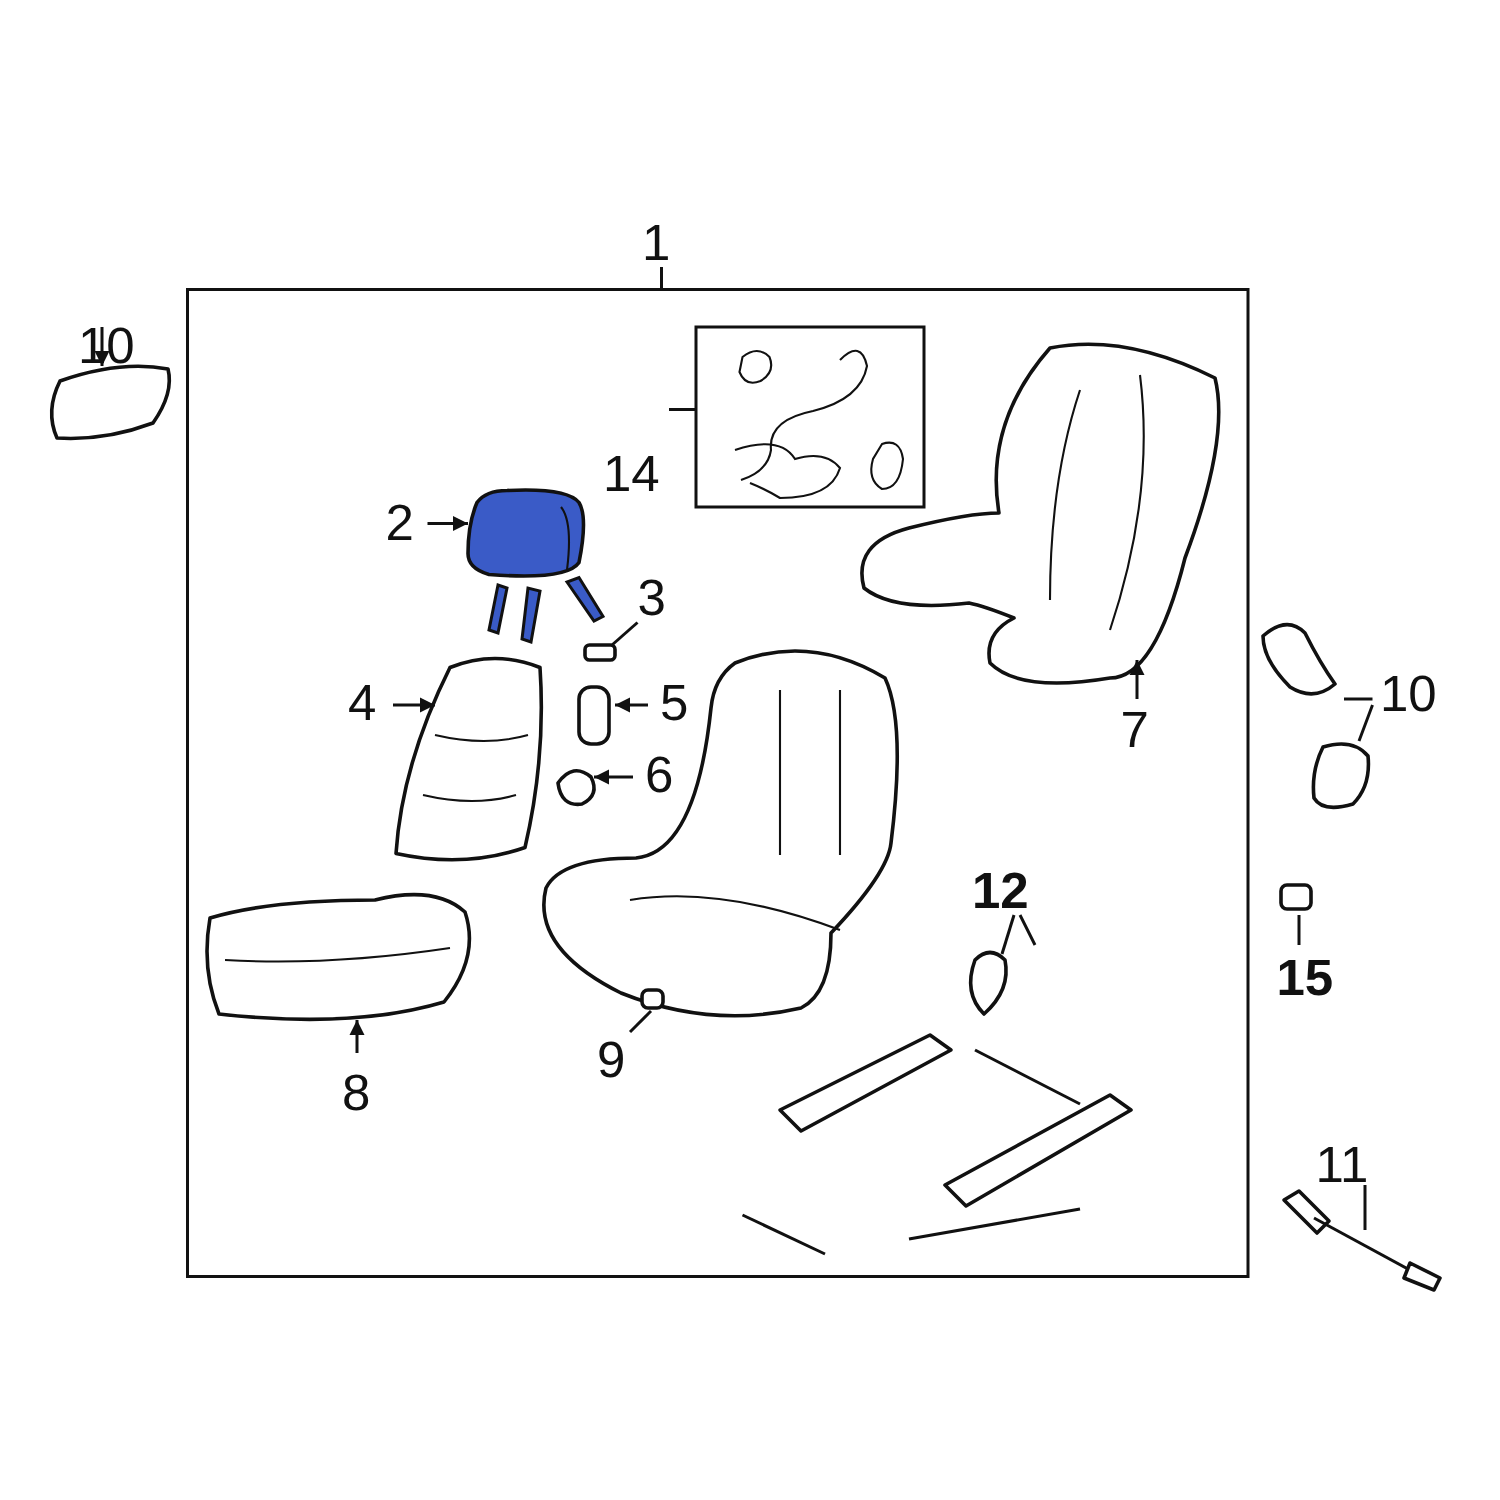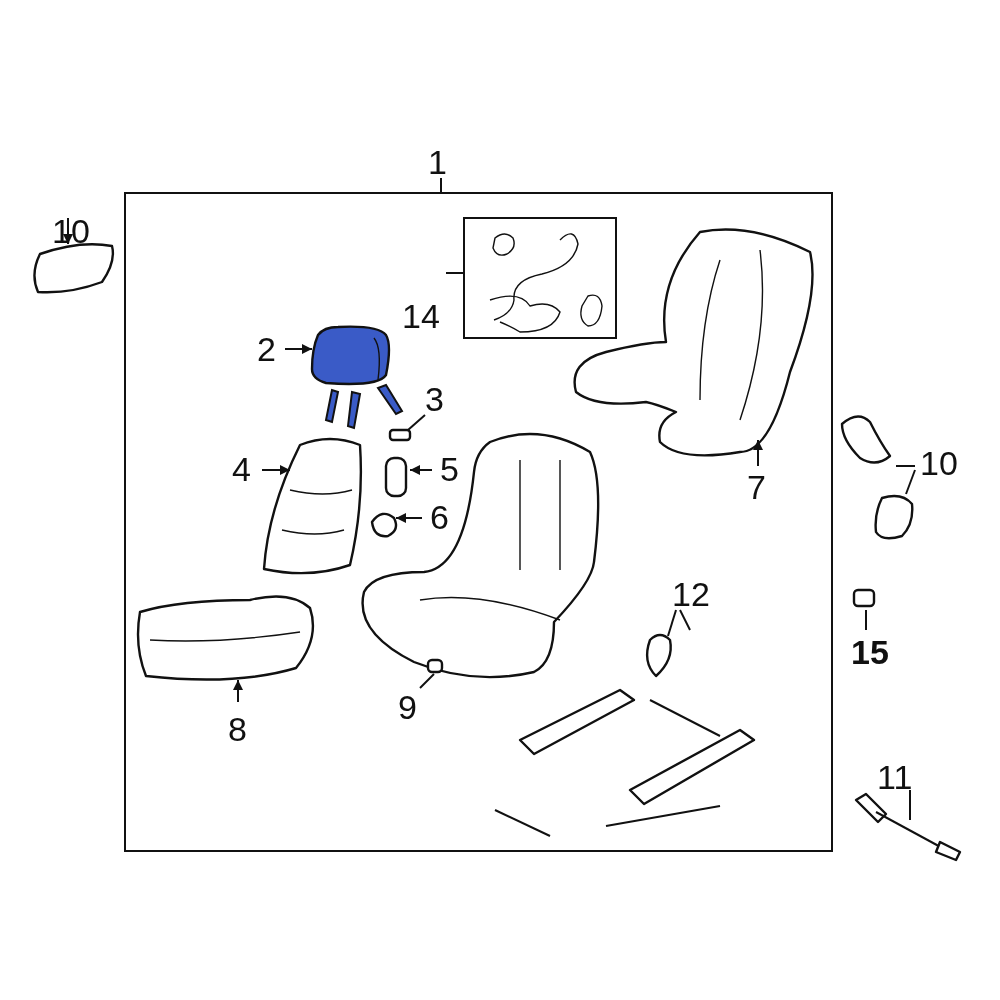--- a/index.html
+++ b/index.html
@@ -132,16 +132,16 @@
 <div class="callout" style="left:257px;top:332px;">2</div>
 <div class="callout" style="left:425px;top:382px;">3</div>
 <div class="callout" style="left:232px;top:452px;">4</div>
 <div class="callout" style="left:440px;top:452px;">5</div>
 <div class="callout" style="left:430px;top:500px;">6</div>
 <div class="callout" style="left:747px;top:470px;">7</div>
 <div class="callout" style="left:228px;top:712px;">8</div>
 <div class="callout" style="left:398px;top:690px;">9</div>
 <div class="callout" style="left:52px;top:180px;margin-top:34px;">10</div>
 <div class="callout" style="left:877px;top:760px;">11</div>
-<div class="callout" style="left:672px;top:577px;">12</div>
+<div class="callout" style="left:648px;top:577px;font-weight:bold;">12</div>
 <div class="callout" style="left:920px;top:446px;">10</div>
 <div class="callout" style="left:402px;top:253px;margin-top:46px;">14</div>
 <div class="callout" style="left:851px;top:635px;font-weight:bold;">15</div>
 
 </body></html>

